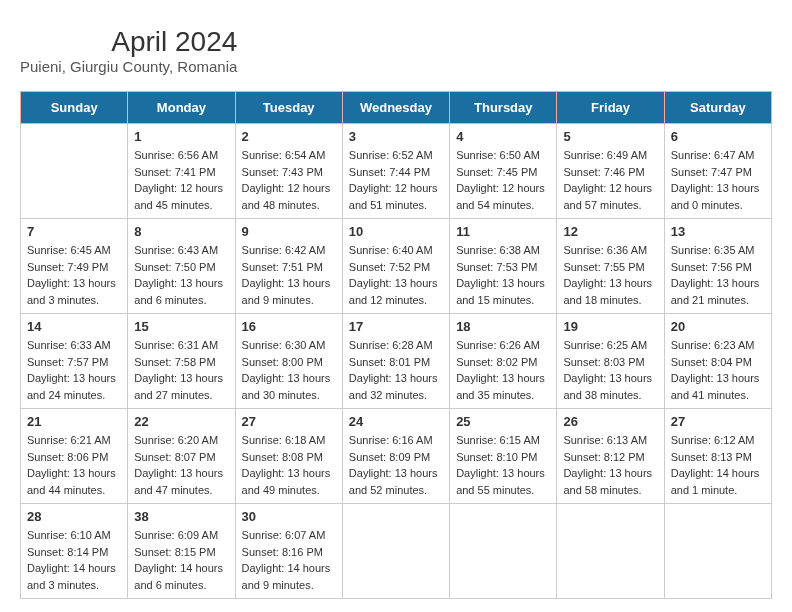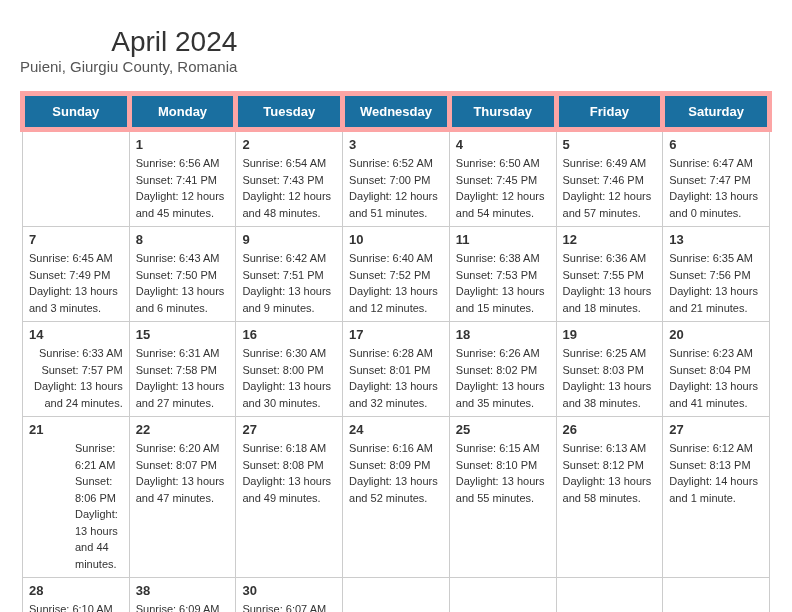--- a/index.html
+++ b/index.html
@@ -56,21 +56,21 @@
     table {
       width: 100%;
       border-collapse: collapse;
     }
     thead th {
       background-color: #1a6fa0;
       color: #fff;
       padding: 8px 6px;
       font-size: 13px;
       font-weight: bold;
-      border: 5px solid #fca5a5;
+      border: 1px solid #fca5a5;
     }
     td {
       border: 1px solid #ccc;
       vertical-align: top;
       padding: 5px 6px;
       width: 14.28%;
       min-height: 80px;
       font-size: 11px;
       color: #333;
     }
@@ -128,21 +128,21 @@
         <td>
           <span class="day-num">2</span>
           <div class="day-info" style="white-space: pre-line;">Sunrise: 6:54 AM
 Sunset: 7:43 PM
 Daylight: 12 hours
 and 48 minutes.</div>
         </td>
         <td>
           <span class="day-num">3</span>
           <div class="day-info" style="white-space: pre-line;">Sunrise: 6:52 AM
-Sunset: 7:00 PM
+Sunset: 7:44 PM
 Daylight: 12 hours
 and 51 minutes.</div>
         </td>
         <td>
           <span class="day-num">4</span>
           <div class="day-info" style="white-space: pre-line;">Sunrise: 6:50 AM
 Sunset: 7:45 PM
 Daylight: 12 hours
 and 54 minutes.</div>
         </td>
@@ -208,21 +208,21 @@
           <span class="day-num">13</span>
           <div class="day-info" style="white-space: pre-line;">Sunrise: 6:35 AM
 Sunset: 7:56 PM
 Daylight: 13 hours
 and 21 minutes.</div>
         </td>
       </tr>
       <tr>
         <td>
           <span class="day-num">14</span>
-          <div class="day-info" style="white-space: pre-line; text-align: right;">Sunrise: 6:33 AM
+          <div class="day-info" style="white-space: pre-line;">Sunrise: 6:33 AM
 Sunset: 7:57 PM
 Daylight: 13 hours
 and 24 minutes.</div>
         </td>
         <td>
           <span class="day-num">15</span>
           <div class="day-info" style="white-space: pre-line;">Sunrise: 6:31 AM
 Sunset: 7:58 PM
 Daylight: 13 hours
 and 27 minutes.</div>
@@ -259,21 +259,21 @@
           <span class="day-num">20</span>
           <div class="day-info" style="white-space: pre-line;">Sunrise: 6:23 AM
 Sunset: 8:04 PM
 Daylight: 13 hours
 and 41 minutes.</div>
         </td>
       </tr>
       <tr>
         <td>
           <span class="day-num">21</span>
-          <div class="day-info" style="white-space: pre-line; margin-left: 46px;">Sunrise: 6:21 AM
+          <div class="day-info" style="white-space: pre-line;">Sunrise: 6:21 AM
 Sunset: 8:06 PM
 Daylight: 13 hours
 and 44 minutes.</div>
         </td>
         <td>
           <span class="day-num">22</span>
           <div class="day-info" style="white-space: pre-line;">Sunrise: 6:20 AM
 Sunset: 8:07 PM
 Daylight: 13 hours
 and 47 minutes.</div>

